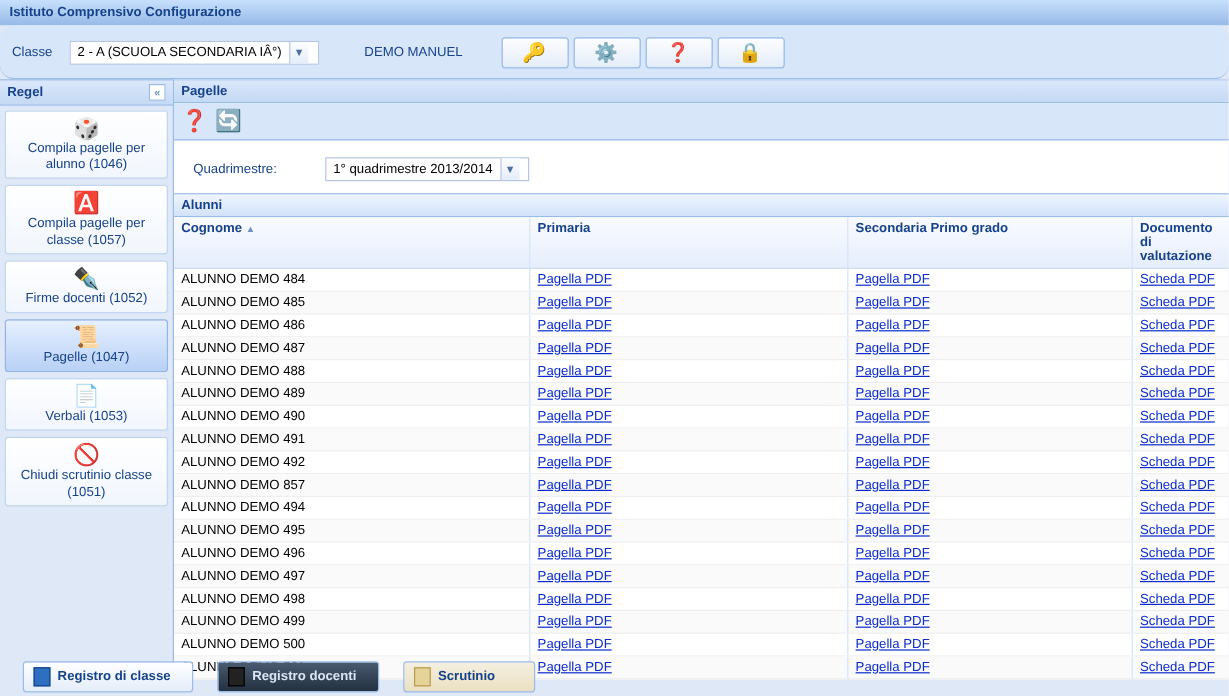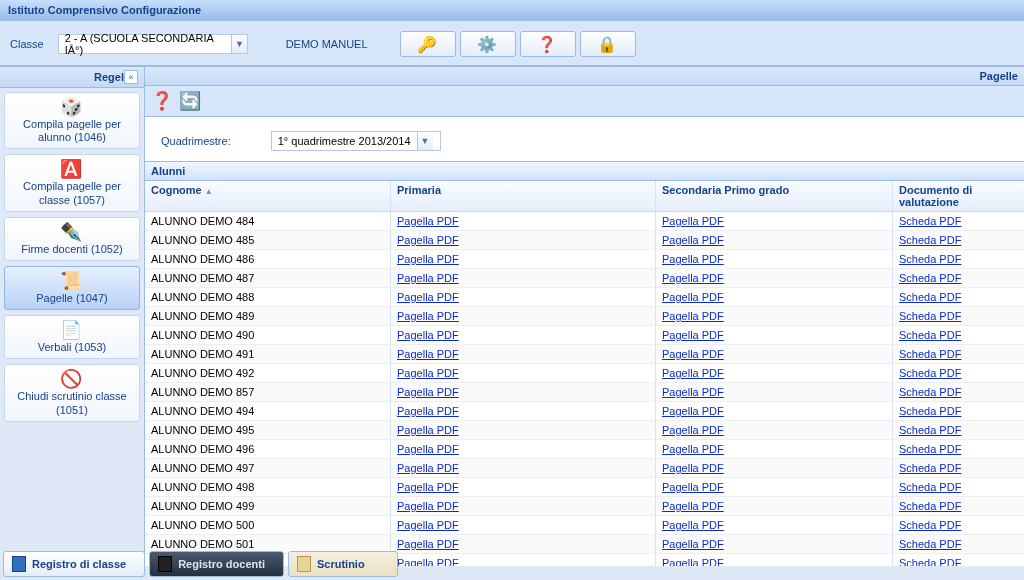--- a/index.html
+++ b/index.html
@@ -19,20 +19,21 @@
   padding: 4px 8px;
   font-weight: bold;
 }
 .toolbar-top {
   background: #d7e6f9;
   padding: 10px 10px 8px 10px;
   display: flex;
   align-items: center;
   gap: 14px;
   border-bottom: 1px solid #99bbe8;
+  border-radius: 12px;
 }
 .toolbar-top .label { color: #15428b; }
 .combo {
   display: inline-flex;
   align-items: center;
   background: #fff;
   border: 1px solid #b5c6e6;
   height: 20px;
 }
 .combo span { padding: 2px 6px; color: #000; font-size: 11px; }
@@ -67,21 +68,21 @@
   flex-direction: column;
 }
 .panel-hdr {
   background: linear-gradient(#dbe8fb,#c4d9f4);
   border-bottom: 1px solid #99bbe8;
   border-top: 1px solid #99bbe8;
   padding: 3px 6px;
   font-weight: bold;
   display: flex;
   align-items: center;
-  justify-content: flex-end;
+  justify-content: space-between;
 }
 .collapse-btn {
   width: 14px; height: 14px;
   border: 1px solid #99bbe8;
   background: #fff;
   display: flex; align-items: center; justify-content: center;
   font-size: 9px; color: #6a8ec2;
 }
 .nav-list { padding: 4px; overflow: auto; }
 .nav-item {
@@ -137,21 +138,21 @@
 }
 .cols {
   display: flex;
   background: linear-gradient(#f9fbff,#e6eefc);
   border-bottom: 1px solid #c3d6f0;
 }
 .cols > div, .row > div {
   padding: 3px 6px;
   border-right: 1px solid #d4e3fb;
 }
-.c1 { width: 246px; }
+.c1 { width: 297px; }
 .c2 { width: 265px; }
 .c3 { width: 237px; }
 .c4 { flex: 1; border-right: none !important; }
 .cols > div { font-weight: bold; color: #15428b; }
 .sort-arrow { font-size: 8px; color: #6e90c4; margin-left: 3px; }
 
 .rows { overflow-y: auto; flex: 1; }
 .row {
   display: flex;
   border-bottom: 1px solid #eee;
@@ -176,38 +177,39 @@
   border-radius: 3px;
   background: linear-gradient(#fff,#e4edfa);
   padding: 4px 18px 4px 8px;
   display: flex;
   align-items: center;
   gap: 6px;
   color: #15428b;
   cursor: pointer;
   font-weight: bold;
   min-width: 110px;
+  margin-left: 16px;
 }
 .tab.alt { background: linear-gradient(#4a5a70,#22303f); color: #dbe5f3;}
 .tab.current { background: linear-gradient(#f4efe0,#ebe0c2);}
 .tab .ticon { width: 14px; height: 16px; display:inline-block; }
 .ticon.blue { background: #2e6fbf; border: 1px solid #15428b;}
 .ticon.dark { background: #222; border: 1px solid #000;}
 .ticon.tan { background: #e5d49a; border: 1px solid #b99a4a;}
 </style>
 </head>
 <body>
 
 <div class="titlebar">
   <span>Istituto Comprensivo Configurazione</span>
 </div>
 
 <div class="toolbar-top">
   <span class="label">Classe</span>
-  <div class="combo" style="width:190px;">
+  <div class="combo" style="width:208px;">
     <span>2 - A (SCUOLA SECONDARIA IÂ°)</span>
     <div class="trigger">▼</div>
   </div>
   <span style="margin-left:24px;">DEMO MANUEL</span>
   <div class="big-btn-group" style="margin-left:18px;">
     <div class="big-btn">
         <span>🔑</span>
       </div>
     <div class="big-btn">
         <span>⚙️</span>

